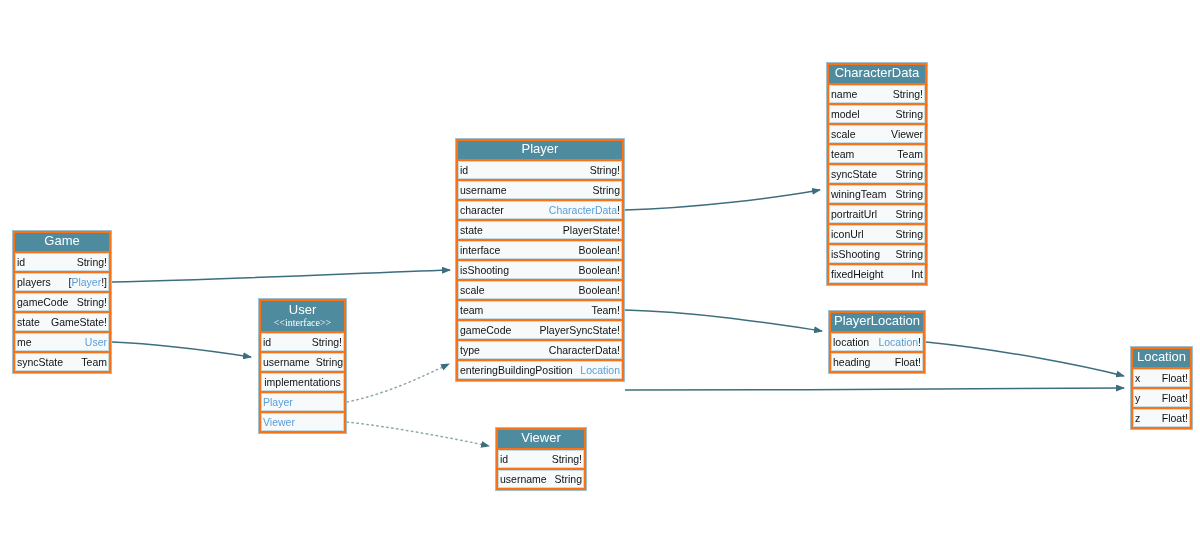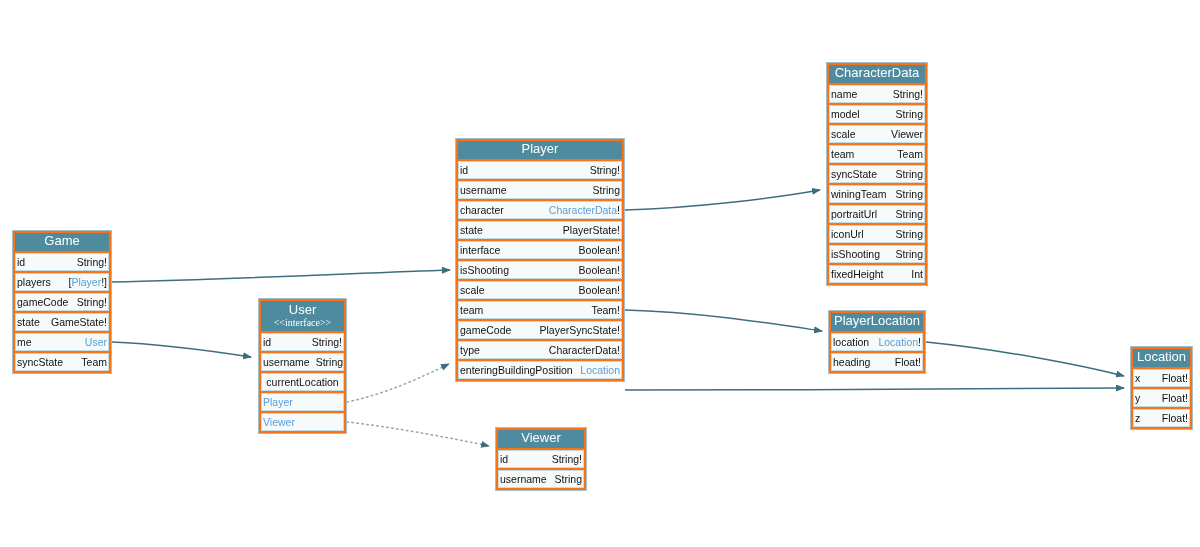--- a/index.html
+++ b/index.html
@@ -83,21 +83,21 @@
       </div>
       <div class="row">
         <span class="fname">id</span>
         <span class="ftype">String!</span>
       </div>
       <div class="row">
         <span class="fname">username</span>
         <span class="ftype">String</span>
       </div>
       <div class="row section">
-        <span>currentLocation</span>
+        <span>implementations</span>
       </div>
       <div class="row impl">
         <span class="tlink">Player</span>
       </div>
       <div class="row impl">
         <span class="tlink">Viewer</span>
       </div>
     </div>
     <div class="table" style="left: 455px; top: 138px; width: 170px;">
       <div class="thead">

